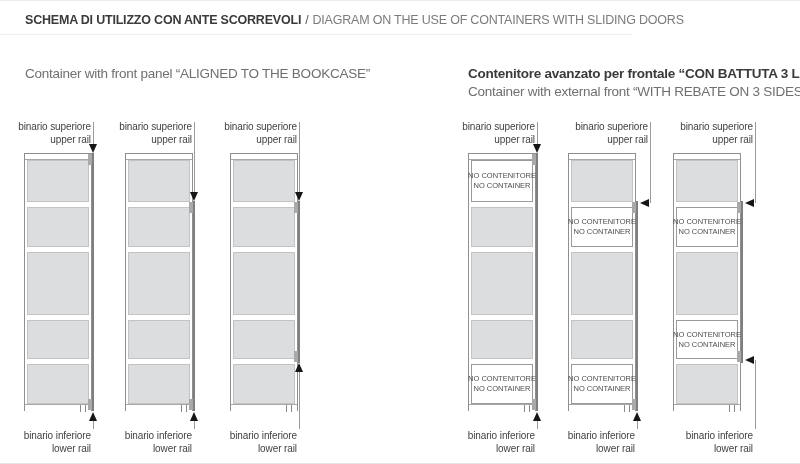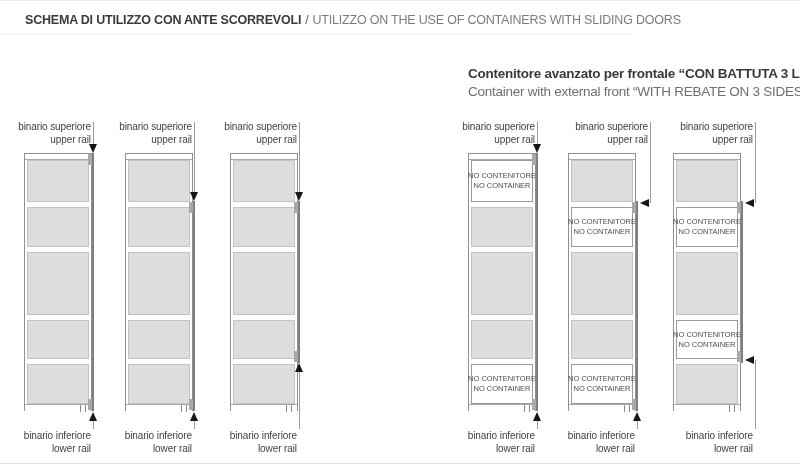--- a/index.html
+++ b/index.html
@@ -42,25 +42,26 @@
   .arr-left{width:0;height:0;border-top:4px solid transparent;border-bottom:4px solid transparent;border-right:9px solid #161616;}
   .rail-label{width:132px;text-align:right;font-size:10px;line-height:13px;color:#424242;letter-spacing:-0.1px;}
   .rail-label span{display:block;}
 </style>
 </head>
 <body>
 
 <div id="canvas">
 
   <div class="title">
-    <span class="t-it">SCHEMA DI UTILIZZO CON ANTE SCORREVOLI</span><span class="t-sep">/</span><span class="t-en">UTILIZZO ON THE USE OF CONTAINERS WITH SLIDING DOORS</span>
+    <span class="t-it">SCHEMA DI UTILIZZO CON ANTE SCORREVOLI</span><span class="t-sep">/</span><span class="t-en">DIAGRAM ON THE USE OF CONTAINERS WITH SLIDING DOORS</span>
   </div>
   <div class="title-rule"></div>
 
   <div class="sec-head" style="left:25px">
+    <div class="sh-en">Container with front panel “ALIGNED TO THE BOOKCASE”</div>
   </div>
 
   <div class="sec-head" style="left:468px">
     <div class="sh-it">Contenitore avanzato per frontale “CON BATTUTA 3 LATI”</div>
     <div class="sh-en">Container with external front “WITH REBATE ON 3 SIDES”</div>
   </div>
 
   <div id="diagram">
       <div class="cabinet" style="left: 24px; top: 152px; width: 68px; height: 258px;">
         <div class="strip" style="top: 0px; height: 6px;"></div>

